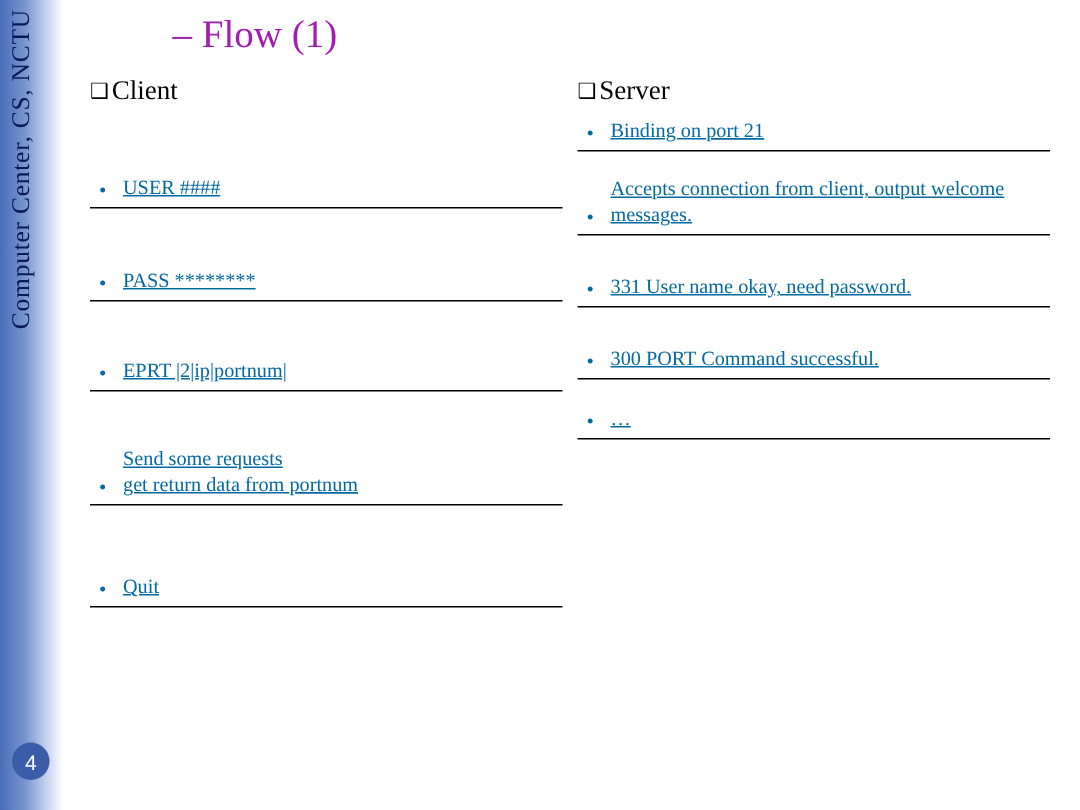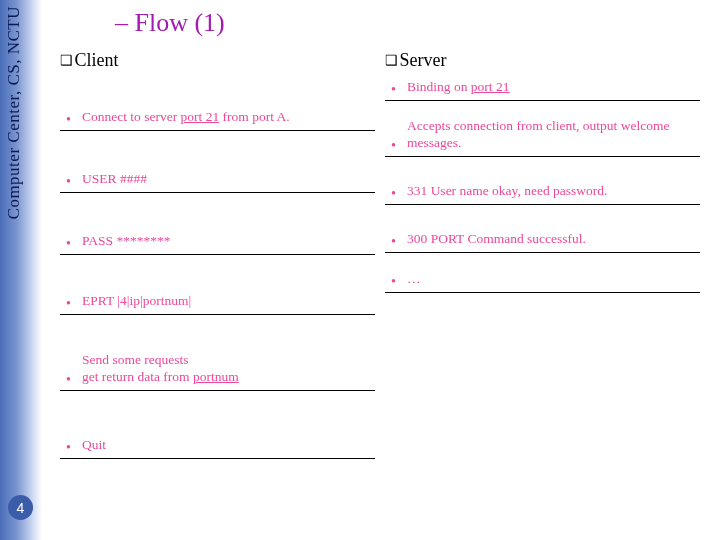--- a/index.html
+++ b/index.html
@@ -77,22 +77,23 @@
   }
   .colhead::before {
     content: "❑";
     font-size: 14px;
     margin-right: 2px;
     vertical-align: 1px;
   }
   ul.items {
     list-style: none;
     font-size: 13.5px;
-    color: #ec4899;
+    color: #0369a1;
     line-height: 1.25;
+    text-decoration: underline;
   }
   ul.items li {
     position: relative;
     padding-left: 22px;
     border-bottom: 1px solid #000;
     padding-bottom: 4px;
     margin-bottom: 0;
     min-height: 24px;
     display: flex;
     align-items: flex-end;
@@ -119,31 +120,28 @@
   <div class="pagenum">4</div>
 </div>
 
 <div class="content">
   <div class="subtitle">– Flow (1)</div>
 
   <div class="columns">
     <div class="col col-left">
       <div class="colhead">Client</div>
       <ul class="items" id="client-list">
-          <li style="--h: 54px;">
-            <span class="txt">Connect to server <span class="u">port 21</span> from port A.</span>
-          </li>
           <li style="--h: 62px;">
             <span class="txt">USER ####</span>
           </li>
           <li style="--h: 62px;">
             <span class="txt">PASS ********</span>
           </li>
           <li style="--h: 60px;">
-            <span class="txt">EPRT |4|ip|portnum|</span>
+            <span class="txt">EPRT |2|ip|portnum|</span>
           </li>
           <li style="--h: 76px;">
             <span class="txt">Send some requests<br>get return data from <span class="u">portnum</span></span>
           </li>
           <li style="--h: 68px;">
             <span class="txt">Quit</span>
           </li>
         </ul>
     </div>
     <div class="col col-right">

